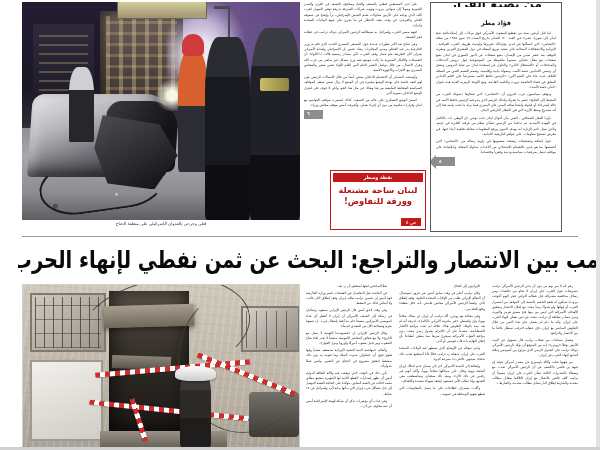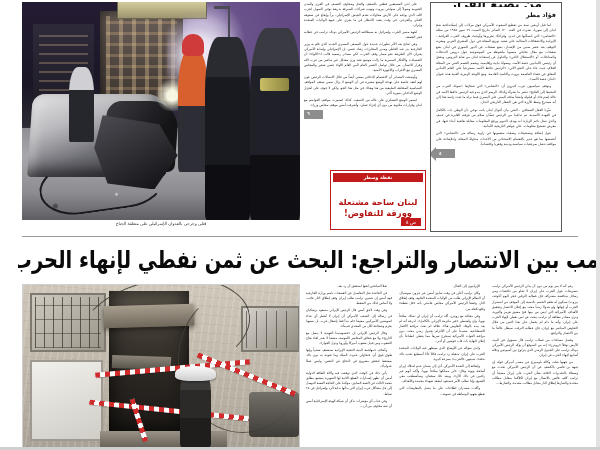--- a/index.html
+++ b/index.html
@@ -162,41 +162,41 @@
   .promo{
     position:absolute;left:330px;top:170px;width:96px;height:60px;
     border:1px solid #c21a1a;background:#ffffff;box-sizing:border-box;
   }
   .promo .kicker{
     margin:2px;height:9px;background:#c21a1a;color:#ffffff;
     font-size:4.6px;line-height:9px;text-align:center;letter-spacing:.3px;
     font-weight:bold;
   }
   .promo .ptitle{
-    margin:15px 4px 0 4px;text-align:center;color:#b31212;
+    margin:3px 4px 0 4px;text-align:center;color:#b31212;
     font-size:8.4px;line-height:1.32;font-weight:bold;
   }
   .promo .pageref{
     position:absolute;right:4px;bottom:3px;background:#c21a1a;color:#fff;
     font-size:5px;padding:1px 5px;letter-spacing:.4px;
   }
 
   
   .opinion{
     position:absolute;left:430px;top:2px;width:132px;height:230px;
     border:1px solid #5a5a5a;box-sizing:border-box;background:#fff;
     padding:2px 5px 3px 5px;overflow:hidden;
   }
   .opinion .op-head{
     text-align:center;font-size:12px;font-weight:bold;color:#111;
     margin:-7px 0 0 0;line-height:1.05;overflow:hidden;height:9px;
     letter-spacing:-.3px;
   }
   .opinion .byline{
-    text-align:right;font-size:6.4px;color:#1a1a1a;margin:4px 0 4px 0;
+    text-align:center;font-size:6.4px;color:#1a1a1a;margin:12px 0 4px 0;
     font-weight:bold;letter-spacing:.2px;
   }
   .opinion .op-body{
     font-size:3.3px;line-height:1.64;color:#151515;text-align:justify;
   }
   .opinion .op-body p{margin:0 0 1.8px 0;text-indent:5px;}
 
   
   .rule-top{
     position:absolute;left:22px;top:236px;width:556px;height:0;

